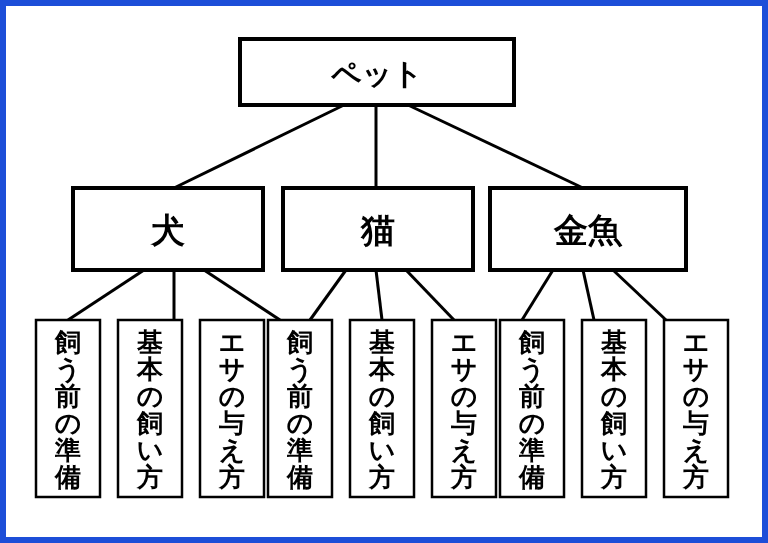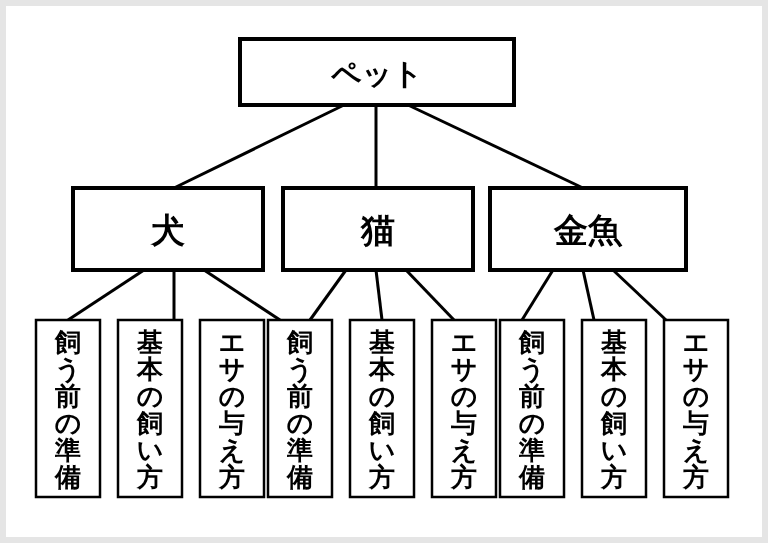--- a/index.html
+++ b/index.html
@@ -12,21 +12,21 @@
     height: 543px;
     font-family: "DejaVu Sans", "Liberation Sans", sans-serif;
     overflow: hidden;
   }
   #diagram-frame {
     position: absolute;
     left: 0;
     top: 0;
     width: 768px;
     height: 543px;
-    background: #e5e5e5;
+    background: #1d4ed8;
     box-sizing: border-box;
     padding-left: 24px;
   }
   #diagram-canvas {
     position: absolute;
     left: 6px;
     top: 6px;
     width: 756px;
     height: 531px;
     background: #ffffff;

